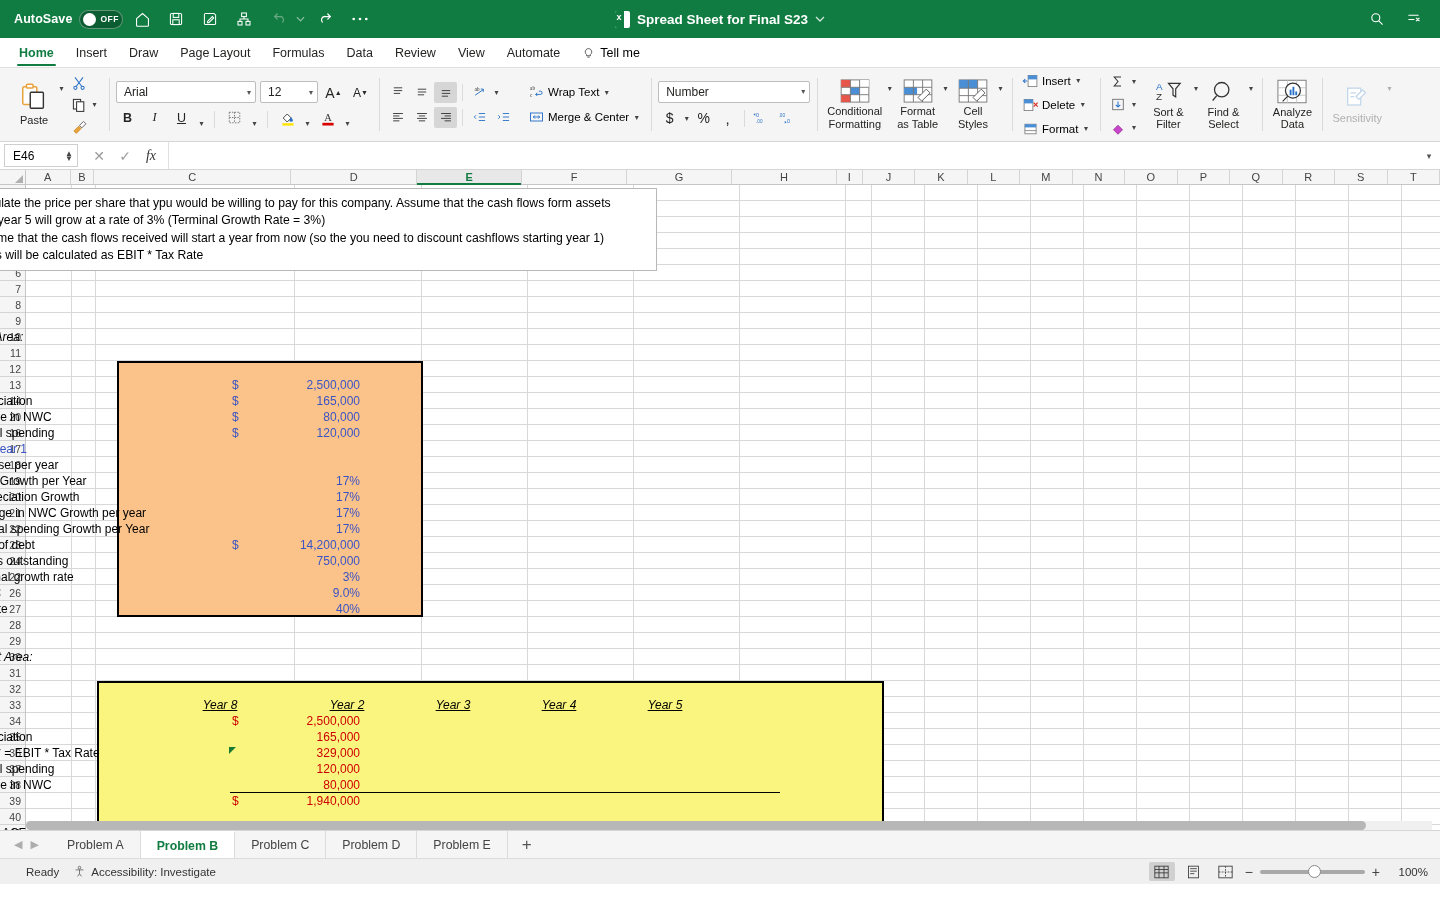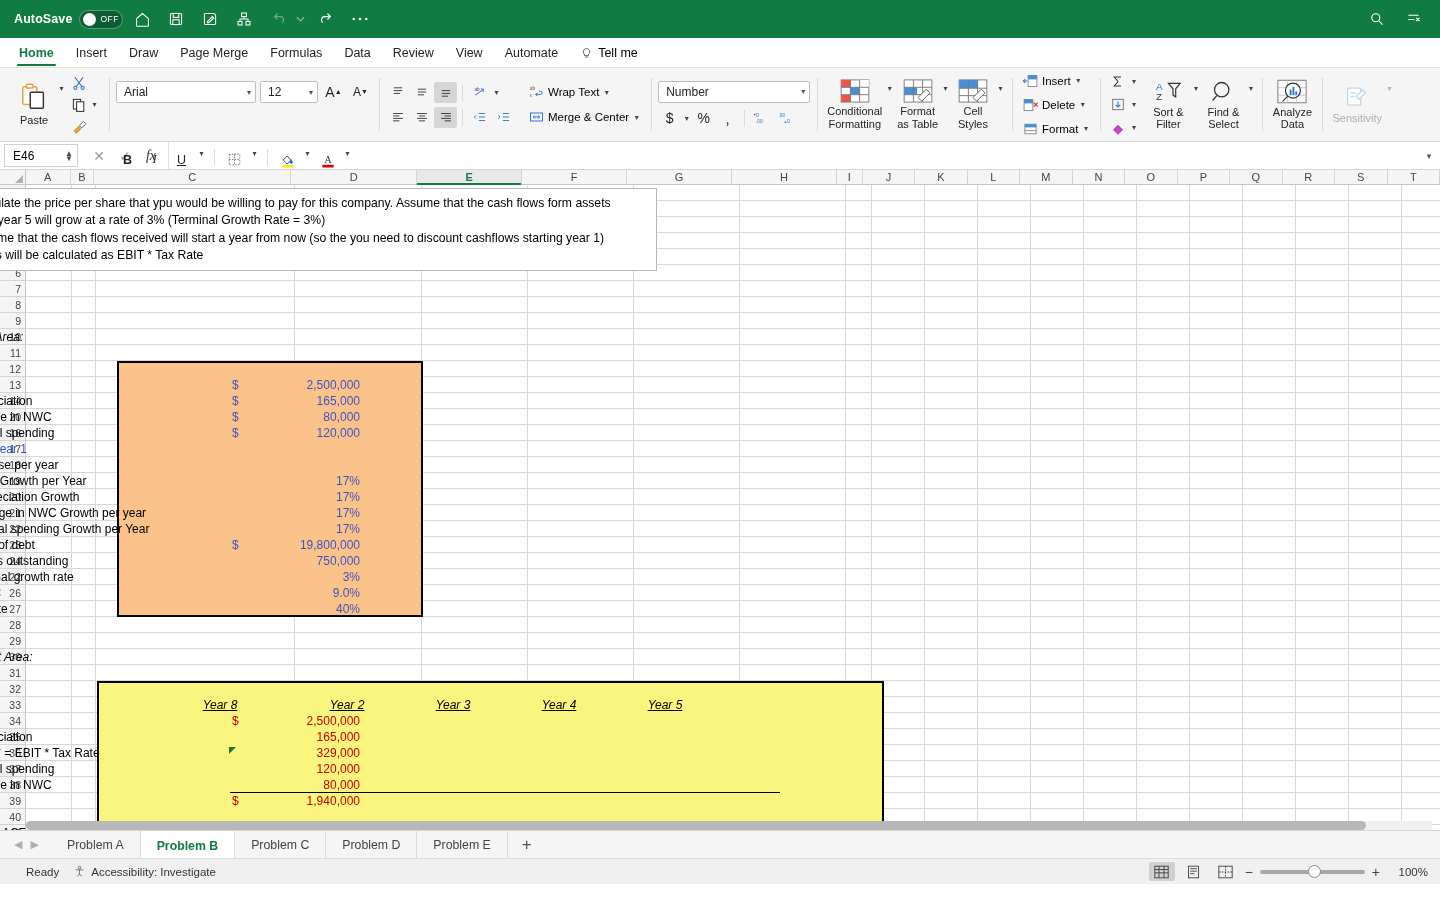--- a/index.html
+++ b/index.html
@@ -18,21 +18,21 @@
     display: flex; align-items: center; position: relative;
   }
   .tb-left { display: flex; align-items: center; gap: 0; padding-left: 14px; }
   .autosave-label { font-size: 12.5px; font-weight: 600; margin-right: 7px; letter-spacing: .1px; }
   .toggle {
     width: 44px; height: 19px; border-radius: 10px;
     background: #0B5C31; border: 1px solid rgba(255,255,255,.35);
     display: flex; align-items: center; position: relative; padding: 0 3px;
   }
   .toggle .knob { width: 13px; height: 13px; border-radius: 50%; background: #fff; }
-  .toggle .off { font-size: 8.5px; font-weight: 400; color: #fff; margin-left: 4px; letter-spacing: .5px; }
+  .toggle .off { font-size: 8.5px; font-weight: 700; color: #fff; margin-left: 4px; letter-spacing: .5px; }
   .tb-icon {
     width: 30px; height: 30px; margin-left: 4px;
     display: flex; align-items: center; justify-content: center;
     border-radius: 3px; cursor: default;
   }
   .tb-icon svg { display: block; }
   .tb-chev { width: 14px; display:flex; align-items:center; justify-content:center; }
   .title-center {
     position: absolute; left: 0; right: 0; text-align: center;
     font-size: 13.5px; font-weight: 700; pointer-events: none;
@@ -86,21 +86,21 @@
   }
   .big-btn {
     display: flex; flex-direction: column; align-items: center; justify-content: center;
     min-width: 46px; font-size: 11px; color: #252423; gap: 2px; padding: 2px 3px;
   }
   .big-btn .lbl { line-height: 1.1; text-align: center; white-space: pre-line; }
   .stack-col { display: flex; flex-direction: column; justify-content: center; gap: 1px; }
   .mini-btn { display: flex; align-items: center; gap: 3px; height: 21px; padding: 0 3px; font-size: 11.5px; }
   .chev { display: inline-block; width: 9px; text-align: center; font-size: 8px; color: #444; }
 
-  .fontrow { display: flex; align-items: flex-start; gap: 4px; margin-top: 42px; }
+  .fontrow { display: flex; align-items: flex-end; gap: 4px; }
   .combo {
     height: 22px; border: 1px solid #bdbdbd; background: #fff; border-radius: 2px;
     display: flex; align-items: center; padding: 0 4px 0 7px; font-size: 12px; color: #252423;
   }
   .combo .cv { flex: 1; }
   .combo .cc { font-size: 8px; color: #555; padding-left: 6px; }
   .fbtn {
     width: 23px; height: 21px; display: flex; align-items: center; justify-content: center;
     font-size: 12.5px; color: #252423; border-radius: 2px;
   }
@@ -268,41 +268,50 @@
     </div>
     <div class="tb-icon">
       <svg width="18" height="6" viewBox="0 0 20 6" fill="#fff">
           <circle cx="3" cy="3" r="1.5"></circle>
           <circle cx="10" cy="3" r="1.5"></circle>
           <circle cx="17" cy="3" r="1.5"></circle>
         </svg>
     </div>
   </div>
 
+  <div class="title-center">
+    <span class="pill">
+      <span class="xl-badge"></span>
+      <span>Spread Sheet for Final  S23</span>
+      <svg width="10" height="6" viewBox="0 0 10 6">
+          <path d="M1 1l4 4 4-4" stroke="#cfe7da" stroke-width="1.3" fill="none"></path>
+        </svg>
+    </span>
+  </div>
 
   <div class="tb-right">
     <div class="tb-icon">
       <svg width="16" height="16" viewBox="0 0 20 20" fill="none" stroke="#fff" stroke-width="1.4">
         <circle cx="8.5" cy="8.5" r="5"></circle>
           <path d="M12.3 12.3L17 17"></path>
       </svg>
     </div>
     <div class="tb-icon">
       <svg width="17" height="17" viewBox="0 0 20 20" fill="none" stroke="#fff" stroke-width="1.3">
         <path d="M4 5h12M4 10h7M13 8l4 4M17 8l-4 4"></path>
       </svg>
     </div>
   </div>
 </div>
 
 <div class="ribbon-tabs">
   <div class="rtab active">Home</div>
   <div class="rtab">Insert</div>
   <div class="rtab">Draw</div>
-  <div class="rtab">Page Merge</div>
+  <div class="rtab">Page Layout</div>
   <div class="rtab">Formulas</div>
   <div class="rtab">Data</div>
   <div class="rtab">Review</div>
   <div class="rtab">View</div>
   <div class="rtab">Automate</div>
   <div class="tellme">
     <svg width="13" height="13" viewBox="0 0 20 20" fill="none" stroke="#444" stroke-width="1.3">
       <path d="M7 13a5 5 0 1 1 6 0v2H7z"></path>
         <path d="M8.2 17.2h3.6"></path>
     </svg>
@@ -817,21 +826,21 @@
         <div class="ov" style="left: -56px; top: 288px;">EBIT Growth  per Year</div>
         <div class="ov blue" style="left: 210px; top: 288px; width: 124px; text-align: right;">17%</div>
         <div class="ov" style="left: -56px; top: 304px;">Depreciation Growth</div>
         <div class="ov blue" style="left: 210px; top: 304px; width: 124px; text-align: right;">17%</div>
         <div class="ov" style="left: -56px; top: 320px;">Change in NWC Growth  per year</div>
         <div class="ov blue" style="left: 210px; top: 320px; width: 124px; text-align: right;">17%</div>
         <div class="ov" style="left: -56px; top: 336px;">Capital spending Growth per Year</div>
         <div class="ov blue" style="left: 210px; top: 336px; width: 124px; text-align: right;">17%</div>
         <div class="ov" style="left: -61px; top: 352px;">Value of debt</div>
         <div class="ov blue" style="left: 206px; top: 352px;">$</div>
-        <div class="ov blue" style="left: 210px; top: 352px; width: 124px; text-align: right;">19,800,000</div>
+        <div class="ov blue" style="left: 210px; top: 352px; width: 124px; text-align: right;">14,200,000</div>
         <div class="ov" style="left: -61px; top: 368px;">Shares outstanding</div>
         <div class="ov blue" style="left: 210px; top: 368px; width: 124px; text-align: right;">750,000</div>
         <div class="ov" style="left: -61px; top: 384px;">Terminal growth rate</div>
         <div class="ov blue" style="left: 210px; top: 384px; width: 124px; text-align: right;">3%</div>
         <div class="ov" style="left: -61px; top: 400px;">WACC</div>
         <div class="ov blue" style="left: 210px; top: 400px; width: 124px; text-align: right;">9.0%</div>
         <div class="ov" style="left: -61px; top: 416px;">Tax rate</div>
         <div class="ov blue" style="left: 210px; top: 416px; width: 124px; text-align: right;">40%</div>
         <div class="ov italic" style="left: -61px; top: 464px;">Output Area:</div>
         <div class="panel yellow" style="left: 71px; top: 496px; width: 787px; height: 160px;"></div>

